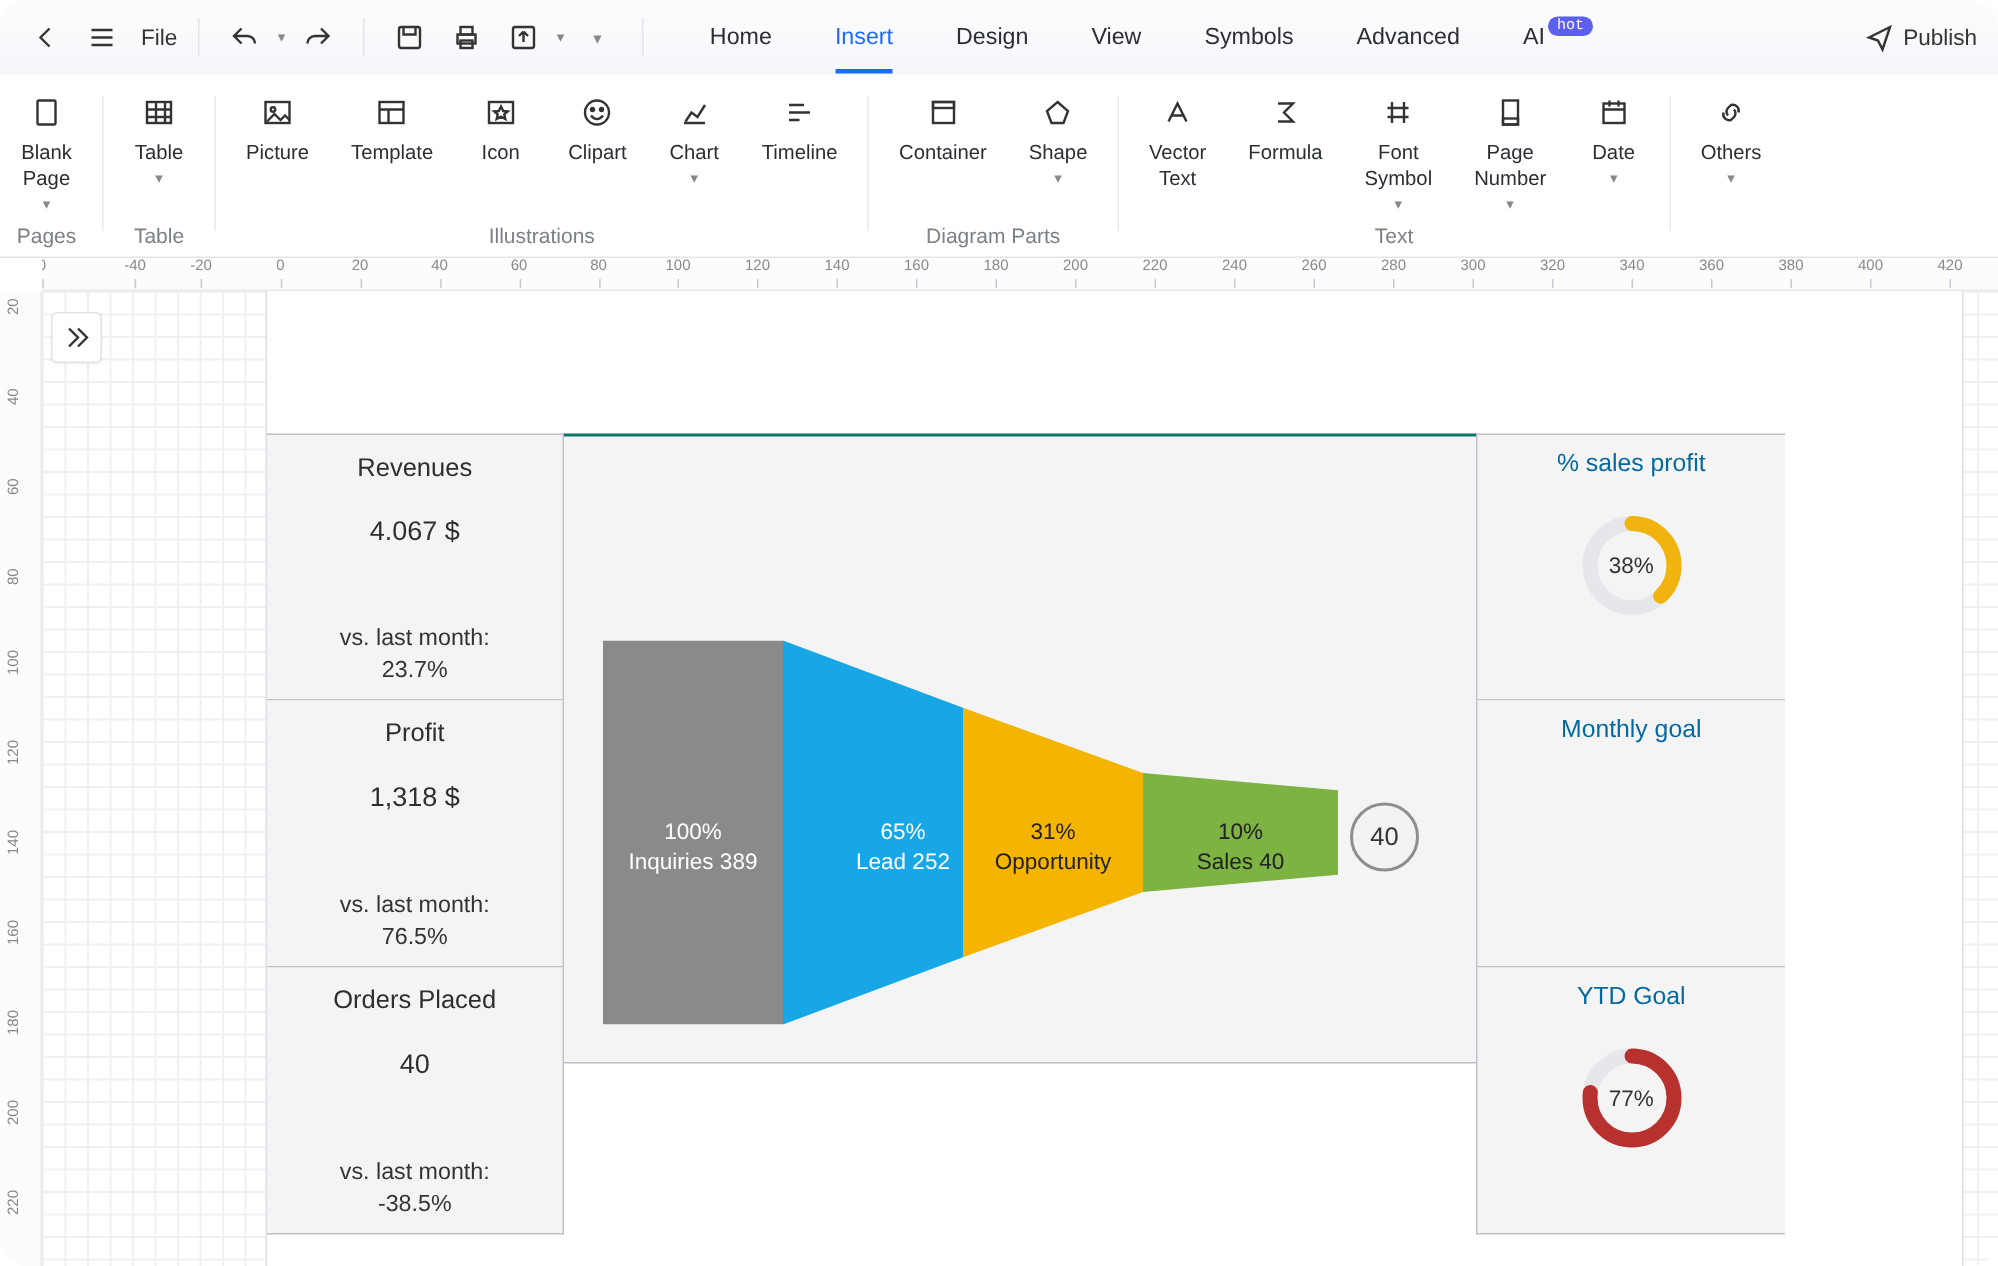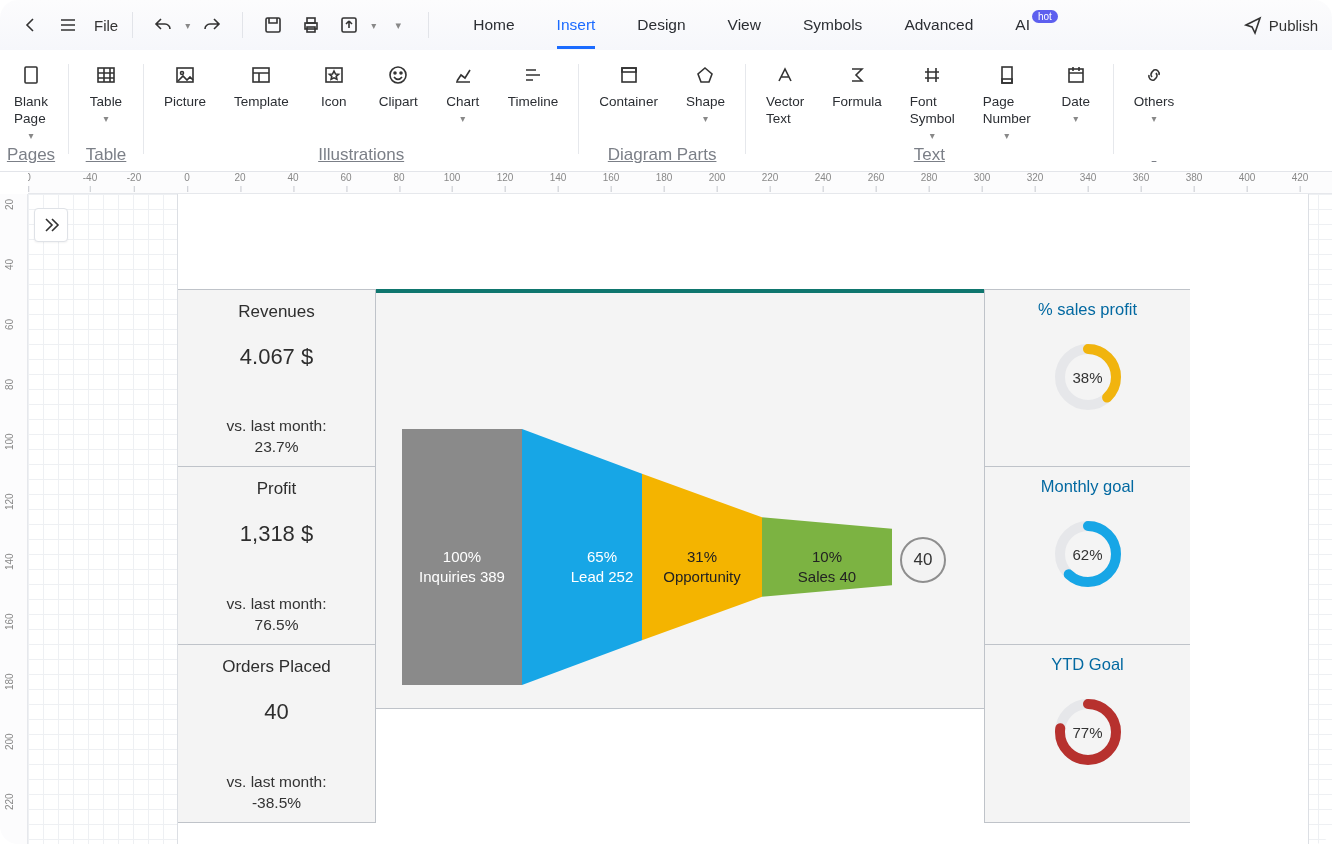--- a/index.html
+++ b/index.html
@@ -8,32 +8,32 @@
 
 
 .topbar { height: 50px; display: flex; align-items: center; padding: 0 14px; gap: 6px; background: linear-gradient(#fcfcfd,#f6f7fb); position: relative; }
 .topbar .sep { width: 1px; height: 26px; background: #e2e4e9; margin: 0 8px; }
 .icon-btn { width: 32px; height: 32px; display: flex; align-items: center; justify-content: center; border-radius: 4px; color: #444; cursor: pointer; }
 .file-label { font-size: 15px; color: #333; margin-left: 4px; }
 .menu-tabs { display: flex; gap: 42px; margin-left: 30px; font-size: 15.5px; }
 .menu-tabs .tab { color: #2b2e33; cursor: pointer; padding: 6px 0; position: relative; }
 .menu-tabs .tab.active { color: #1b6bff; font-weight: 500; text-align: right; }
 .menu-tabs .tab.active::after { content:""; position:absolute; left:0; right:0; bottom:-9px; height:3px; background:#1b6bff; }
-.ai-badge { background: #5d5fef; color:#fff; font-size:10px; padding:1px 6px; border-radius:8px; position:relative; top:-10px; left:2px; }
+.ai-badge { background: #5d5fef; color:#fff; font-size:10px; padding:1px 6px; border-radius:8px; position:relative; top:-10px; left:2px;font-family:Liberation Mono, monospace; }
 .publish { margin-left:auto; display:flex; align-items:center; gap:6px; font-size:15px; color:#333; }
 
 
 .ribbon { height: 122px; background: #fff; border-bottom: 1px solid #e3e5ea; display:flex; align-items:flex-start; padding-top:8px; }
 .rgroup { display:flex; flex-direction:column; align-items:center; height:100%; }
 .rgroup-row { display:flex; gap:0; }
 .ritem { display:flex; flex-direction:column; align-items:center; justify-content:flex-start; padding:4px 14px 0; cursor:pointer; color:#2b2e33; min-width:62px; }
 .ritem .ic { width:26px; height:26px; display:flex; align-items:center; justify-content:center; color:#333; margin-bottom:6px; }
-.ritem .lbl { font-size:13.5px; text-align:left; line-height:1.25; white-space:pre-line; }
+.ritem .lbl { font-size:13.5px; text-align:center; line-height:1.25; white-space:pre-line; }
 .ritem .caret { font-size:10px; color:#888; margin-top:2px; }
-.rgroup-label { font-size:17px; color:#7b7f87; margin-top:auto; padding-bottom:6px;text-decoration:underline; }
+.rgroup-label { font-size:14px; color:#7b7f87; margin-top:auto; padding-bottom:6px; }
 .rsep { width:1px; height:90px; background:#e6e8ec; margin:6px 6px 0; }
 
 
 .ruler-h { height:22px; background:#fcfcfd; border-bottom:1px solid #e6e8ec; position:relative; margin-left:28px; overflow:hidden; }
 .ruler-h .tick { position:absolute; top:0; font-size:10px; color:#888; transform:translateX(-50%); }
 .ruler-h .tick::before { content:""; position:absolute; left:50%; top:14px; width:1px; height:6px; background:#c6c9cf; }
 
 
 .workspace { position:absolute; top:194px; left:0; right:0; bottom:0; display:flex; }
 .ruler-v { width:28px; background:#fcfcfd; border-right:1px solid #e6e8ec; position:relative; }
@@ -43,24 +43,24 @@
   background-image: linear-gradient(#eef0f3 1px, transparent 1px), linear-gradient(90deg,#eef0f3 1px, transparent 1px);
   background-size: 15px 15px; }
 .side-expand { position:absolute; top:14px; left:6px; width:34px; height:34px; background:#fff; border:1px solid #dfe2e7; border-radius:4px; display:flex; align-items:center; justify-content:center; box-shadow:0 1px 2px rgba(0,0,0,.05); cursor:pointer; }
 
 
 .doc { position:absolute; top:0; left:150px; width:1130px; height:650px; background:#fff; box-shadow:0 0 0 1px #dcdfe4; }
 .grid-left { position:absolute; left:0; top:95px; width:198px; }
 .cell { border:1px solid #bfc3c9; border-left:none; background:#f4f4f4; padding:12px 10px 8px; height:178px; display:flex; flex-direction:column; align-items:center; }
 .cell + .cell { border-top:none; }
 .cell h4 { font-weight:400; font-size:17px; color:#2e2e2e; }
-.cell .val { font-size:22px; margin-top:22px; color:#2e2e2e;text-align:right; }
+.cell .val { font-size:18px; margin-top:22px; color:#2e2e2e;text-align:right; }
 .cell .cmp { margin-top:auto; font-size:15.5px; color:#333; text-align:center; line-height:1.35; }
 
-.center { position:absolute; left:198px; top:95px; width:608px; height:420px; border-top:4px solid #0f766e; border-bottom:1px solid #bfc3c9; background:#f4f4f4; }
+.center { position:absolute; left:198px; top:95px; width:608px; height:420px; border-top:2px solid #0f766e; border-bottom:1px solid #bfc3c9; background:#f4f4f4; }
 .funnel { position:absolute; top:136px; left:26px; width:490px; height:256px; }
 .funnel svg { width:100%; height:100%; }
 .funnel-text { position:absolute; color:#fff; font-size:15px; text-align:center; line-height:1.35; }
 .funnel-text.dark { color:#222; }
 .end-circle { position:absolute; top:244px; left:524px; width:46px; height:46px; border-radius:50%; border:2px solid #8e8e8e; background:#f3f3f3; display:flex; align-items:center; justify-content:center; font-size:17px; color:#333; }
 
 .right { position:absolute; left:806px; top:95px; width:206px; }
 .rcell { border:1px solid #bfc3c9; border-right:none; background:#f4f4f4; height:178px; display:flex; flex-direction:column; align-items:center; padding:10px; }
 .rcell + .rcell { border-top:none; }
 .rcell h4 { font-weight:400; font-size:16.5px; color:#0369a1; }
@@ -424,27 +424,20 @@
     <div class="donut">
       <svg viewBox="0 0 72 72">
                 <circle cx="36" cy="36" r="28" stroke="#e6e7ea" stroke-width="10" fill="none"></circle>
                 <circle cx="36" cy="36" r="28" stroke="#f1b40e" stroke-width="10" fill="none" stroke-dasharray="175.92918860102841" stroke-dashoffset="109.07609693263761" stroke-linecap="round"></circle>
               </svg>
       <div class="pct">38%</div>
     </div>
   </div>
   <div class="rcell">
     <h4>Monthly goal</h4>
-    <div class="donut">
-      <svg viewBox="0 0 72 72">
-                <circle cx="36" cy="36" r="28" stroke="#e6e7ea" stroke-width="10" fill="none"></circle>
-                <circle cx="36" cy="36" r="28" stroke="#17a6e6" stroke-width="10" fill="none" stroke-dasharray="175.92918860102841" stroke-dashoffset="66.8530916683908" stroke-linecap="round"></circle>
-              </svg>
-      <div class="pct">62%</div>
-    </div>
   </div>
   <div class="rcell">
     <h4>YTD Goal</h4>
     <div class="donut">
       <svg viewBox="0 0 72 72">
                 <circle cx="36" cy="36" r="28" stroke="#e6e7ea" stroke-width="10" fill="none"></circle>
                 <circle cx="36" cy="36" r="28" stroke="#b7312e" stroke-width="10" fill="none" stroke-dasharray="175.92918860102841" stroke-dashoffset="40.463713378236534" stroke-linecap="round"></circle>
               </svg>
       <div class="pct">77%</div>
     </div>

